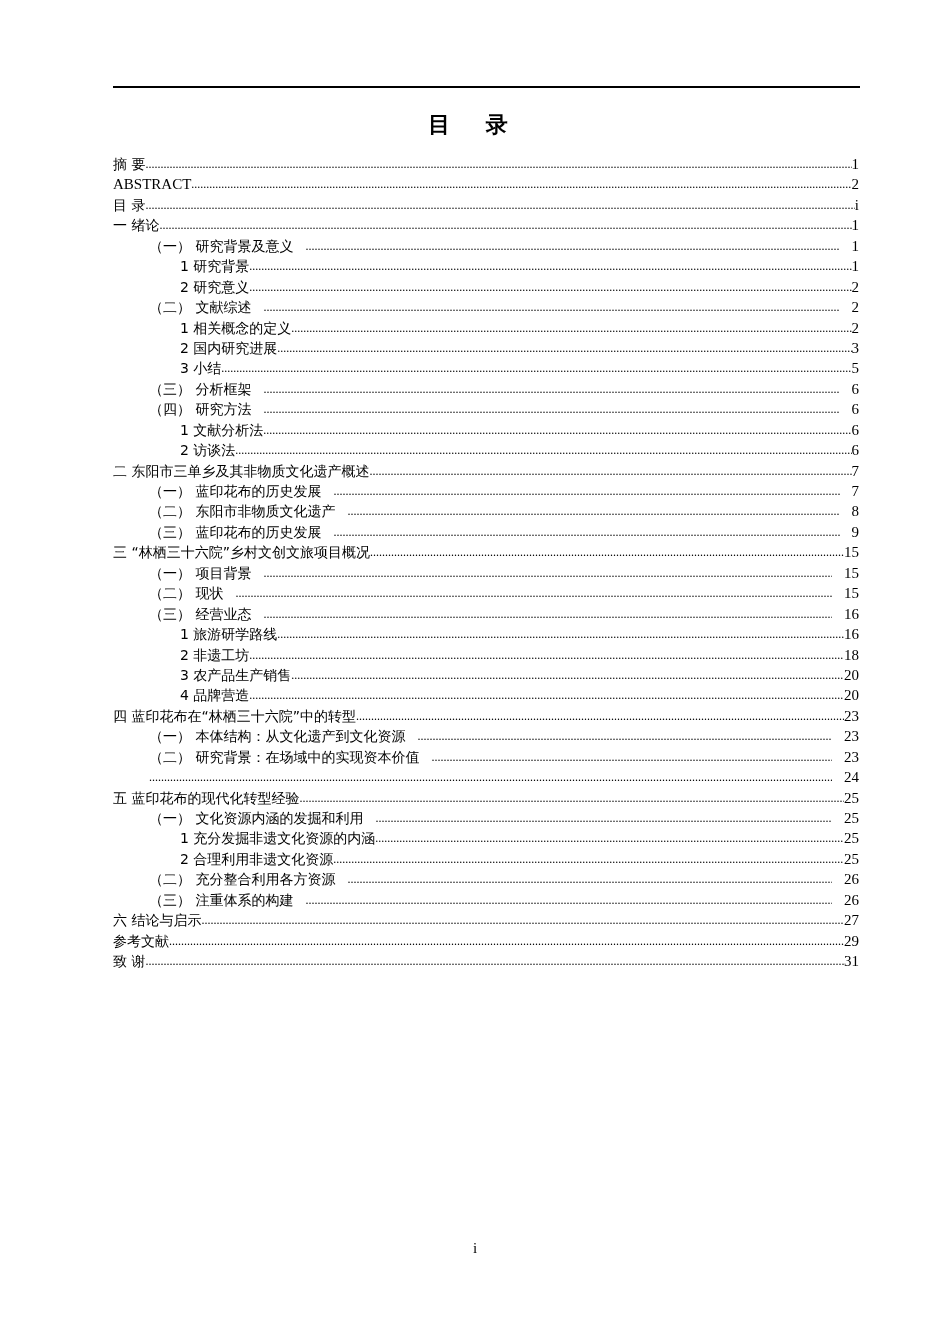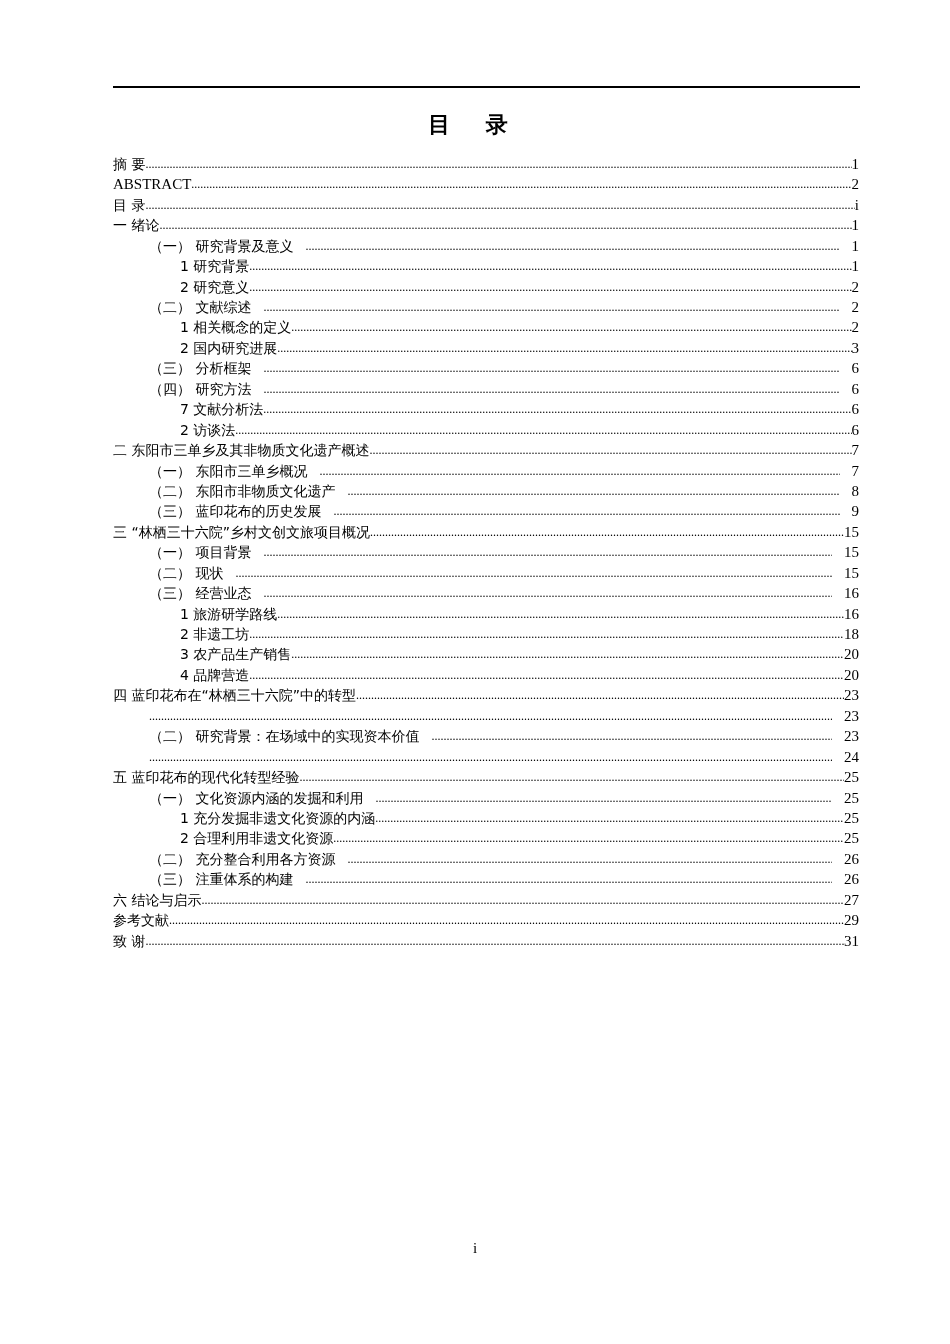--- a/index.html
+++ b/index.html
@@ -3,21 +3,21 @@
 <meta charset="utf-8">
 <style>
   html, body { margin: 0; padding: 0; background: #ffffff; }
   body { width: 950px; height: 1344px; position: relative; overflow: hidden;
          font-family: "Liberation Serif", "DejaVu Serif", serif; color: #000; }
   .page { position: absolute; left: 0; top: 0; width: 875px; height: 1344px; background: #fff; }
   .top-rule { position: absolute; left: 113px; top: 86px; width: 747px; height: 0; border-top: 2px solid #000; }
   .toc-title { position: absolute; left: 0; width: 950px; top: 110px; text-align: center;
                font-family: "DejaVu Sans", sans-serif; font-weight: bold; font-size: 22px; letter-spacing: 14px; line-height: 30px; }
   .toc { position: absolute; left: 113px; top: 154px; width: 746px; }
-  .toc-row { display: flex; align-items: flex-end; height: 20.45px; line-height: 20.45px; font-size: 15px; white-space: nowrap; }
+  .toc-row { display: flex; align-items: flex-start; height: 20.45px; line-height: 20.45px; font-size: 15px; white-space: nowrap; }
   .toc-row .lbl { flex: 0 0 auto; }
   .toc-row .dots { flex: 1 1 auto; overflow: hidden; min-width: 0; font-size: 12px; letter-spacing: 0px; color: #000; }
   .toc-row .dots::before { content: "......................................................................................................................................................................................................................................................................................................................................................................"; }
   .toc-row .pg { flex: 0 0 auto; text-align: right; }
   .lvl0 { padding-left: 0; }
   .lvl1 { padding-left: 36px; gap: 12px; }
   .lvl2 { padding-left: 67px; }
   .cjk { font-family: "DejaVu Sans", sans-serif; font-size: 14px; }
   .page-number { position: absolute; left: 0; width: 950px; top: 1240px; text-align: center; font-size: 15px; }
 </style>
@@ -72,47 +72,52 @@
       <div class="toc-row lvl2">
         <span class="lbl cjk">1 相关概念的定义</span>
         <span class="dots"></span>
         <span class="pg">2</span>
       </div>
       <div class="toc-row lvl2">
         <span class="lbl cjk">2 国内研究进展</span>
         <span class="dots"></span>
         <span class="pg">3</span>
       </div>
+      <div class="toc-row lvl2">
+        <span class="lbl cjk">3 小结</span>
+        <span class="dots"></span>
+        <span class="pg">5</span>
+      </div>
       <div class="toc-row lvl1">
         <span class="lbl cjk">（三） 分析框架</span>
         <span class="dots"></span>
         <span class="pg">6</span>
       </div>
       <div class="toc-row lvl1">
         <span class="lbl cjk">（四） 研究方法</span>
         <span class="dots"></span>
         <span class="pg">6</span>
       </div>
       <div class="toc-row lvl2">
-        <span class="lbl cjk">7 文献分析法</span>
+        <span class="lbl cjk">1 文献分析法</span>
         <span class="dots"></span>
         <span class="pg">6</span>
       </div>
       <div class="toc-row lvl2">
         <span class="lbl cjk">2 访谈法</span>
         <span class="dots"></span>
         <span class="pg">6</span>
       </div>
       <div class="toc-row lvl0">
         <span class="lbl cjk">二 东阳市三单乡及其非物质文化遗产概述</span>
         <span class="dots"></span>
         <span class="pg">7</span>
       </div>
       <div class="toc-row lvl1">
-        <span class="lbl cjk">（一） 东阳市三单乡概况</span>
+        <span class="lbl cjk">（一） 蓝印花布的历史发展</span>
         <span class="dots"></span>
         <span class="pg">7</span>
       </div>
       <div class="toc-row lvl1">
         <span class="lbl cjk">（二） 东阳市非物质文化遗产</span>
         <span class="dots"></span>
         <span class="pg">8</span>
       </div>
       <div class="toc-row lvl1">
         <span class="lbl cjk">（三） 蓝印花布的历史发展</span>
@@ -158,20 +163,21 @@
         <span class="lbl cjk">4 品牌营造</span>
         <span class="dots"></span>
         <span class="pg">20</span>
       </div>
       <div class="toc-row lvl0">
         <span class="lbl cjk">四 蓝印花布在“林栖三十六院”中的转型</span>
         <span class="dots"></span>
         <span class="pg">23</span>
       </div>
       <div class="toc-row lvl1">
+        <span class="lbl cjk">（一） 本体结构：从文化遗产到文化资源</span>
         <span class="dots"></span>
         <span class="pg">23</span>
       </div>
       <div class="toc-row lvl1">
         <span class="lbl cjk">（二） 研究背景：在场域中的实现资本价值</span>
         <span class="dots"></span>
         <span class="pg">23</span>
       </div>
       <div class="toc-row lvl1">
         <span class="dots"></span>

